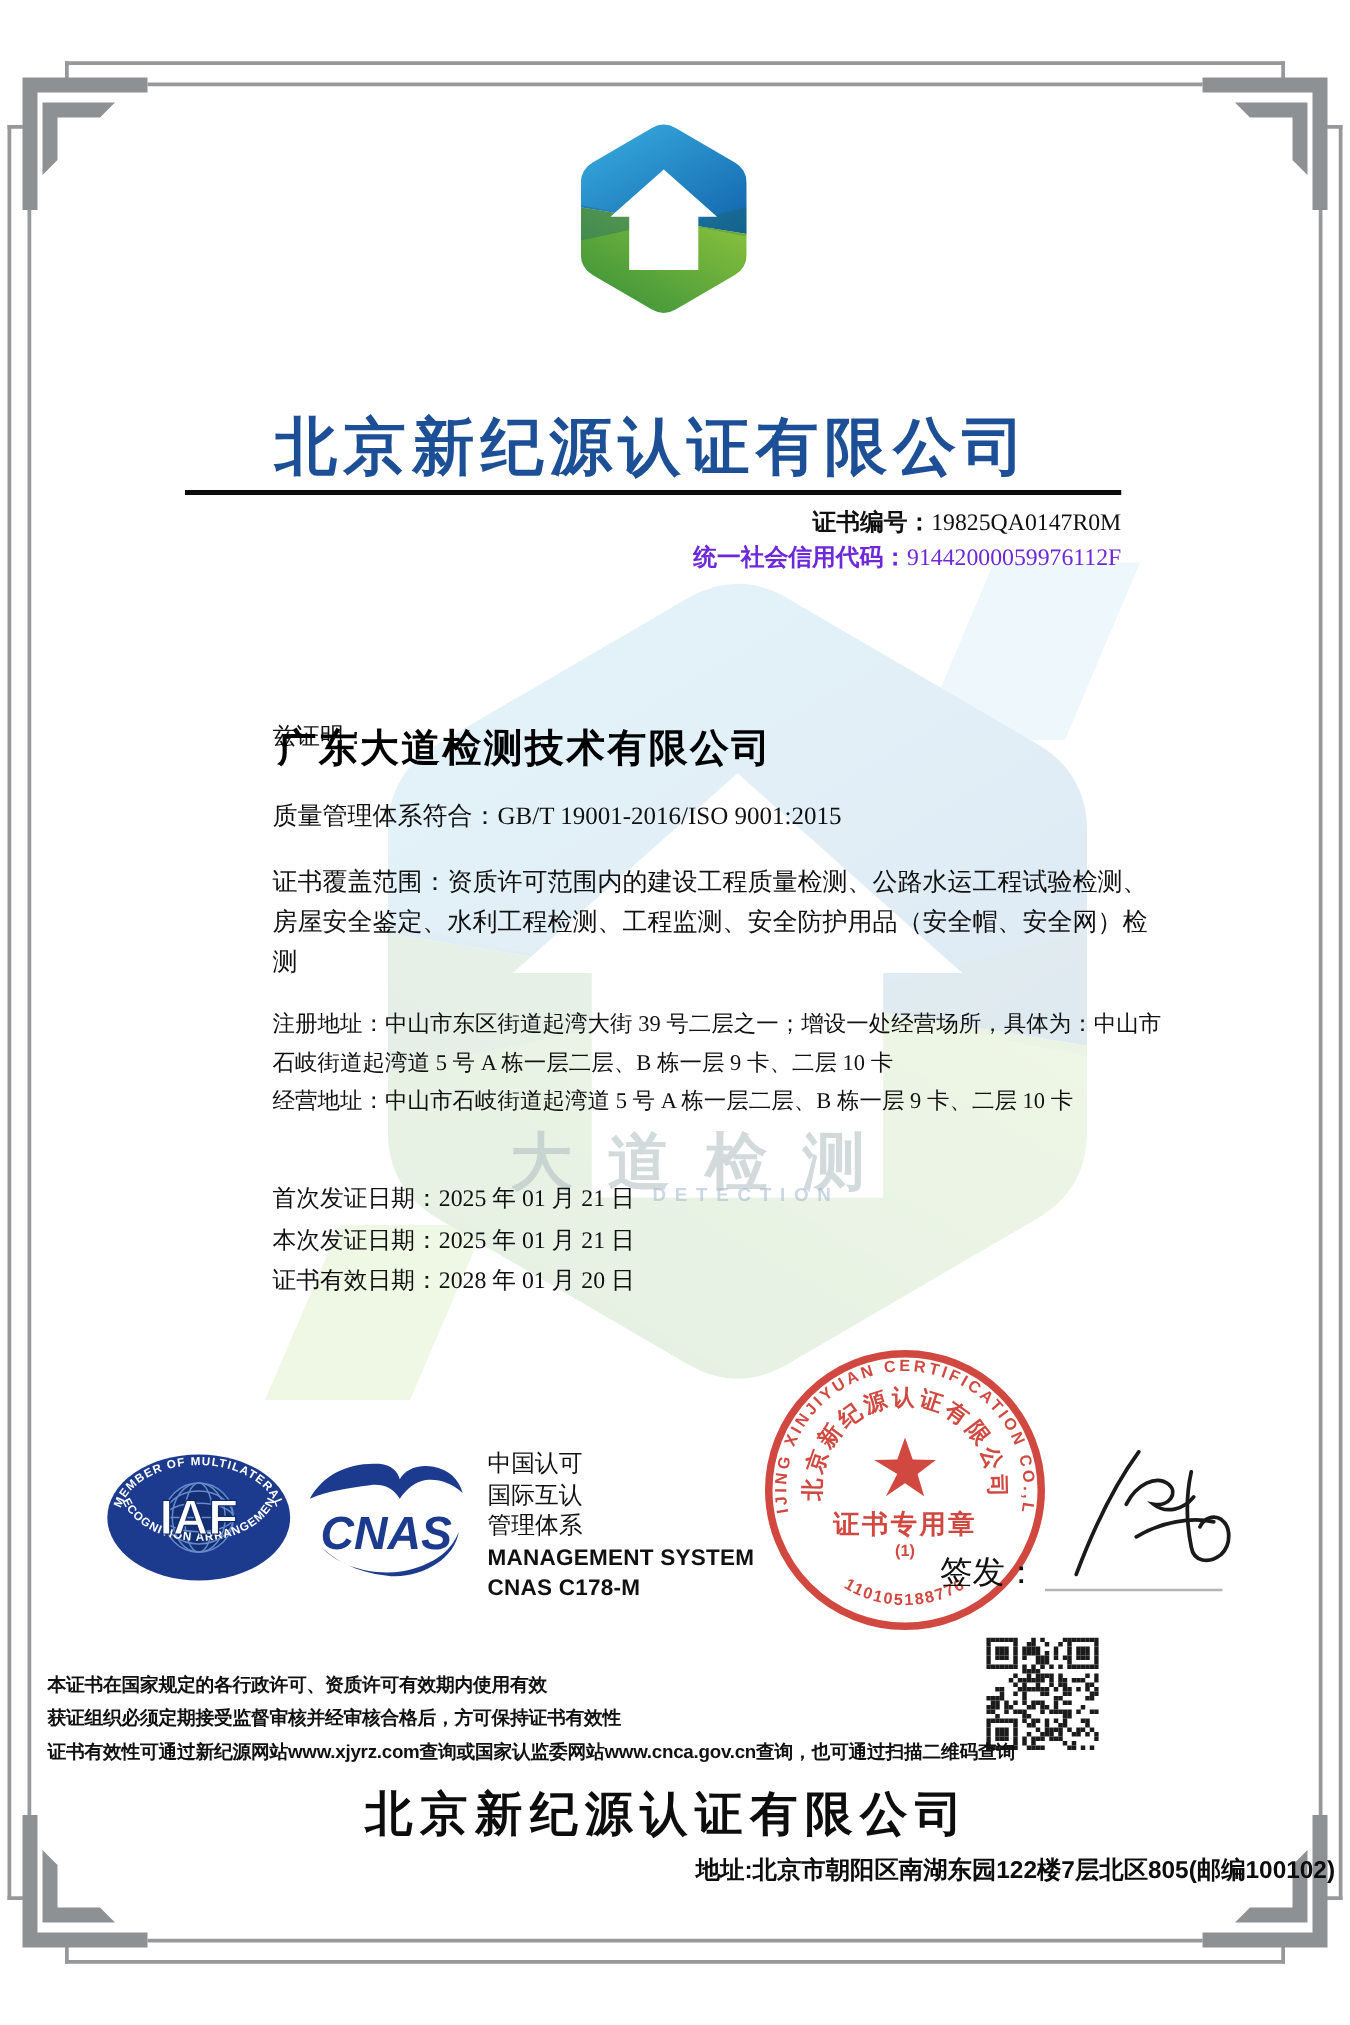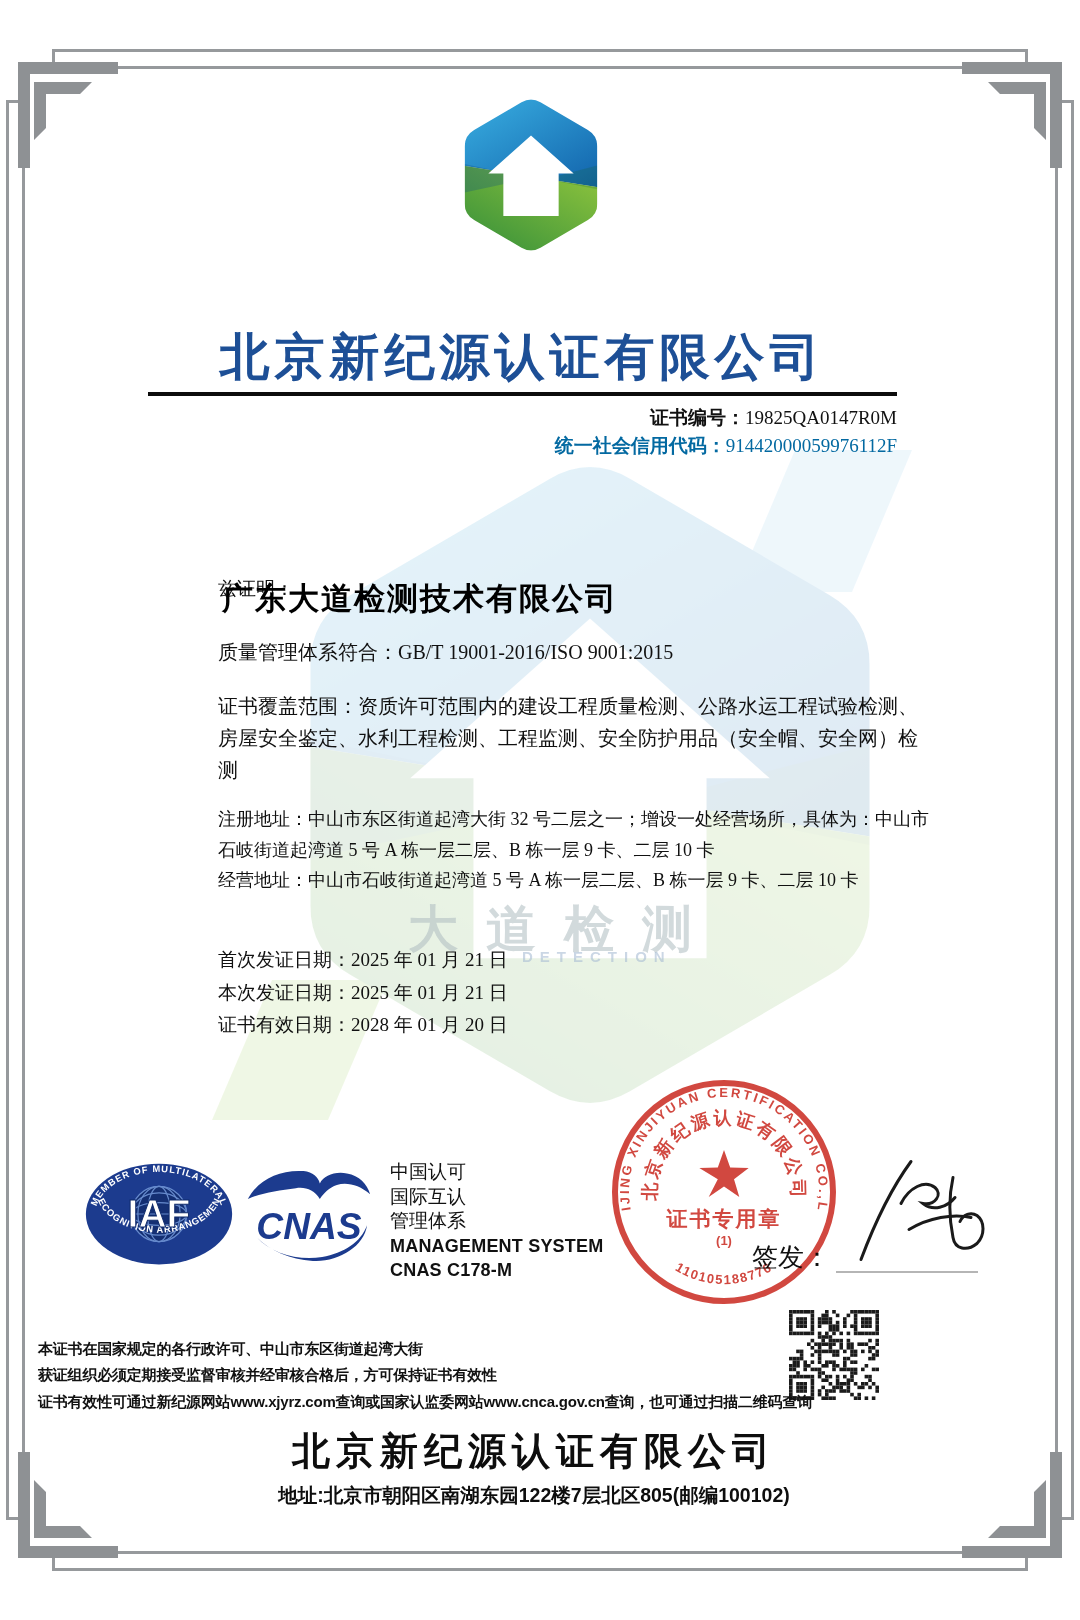--- a/index.html
+++ b/index.html
@@ -12,21 +12,21 @@
   .frame-svg{left:0;top:0;z-index:1;pointer-events:none;}
   .watermark{left:210px;top:440px;width:760px;height:690px;opacity:0.13;z-index:0;}
   .wm-text{left:408px;top:896px;font-size:50px;font-weight:bold;letter-spacing:28px;color:#aebcc0;opacity:0.55;z-index:0;}
   .wm-sub{left:522px;top:948px;font-size:15px;font-weight:bold;letter-spacing:7px;color:#a9bdd4;opacity:0.6;z-index:0;}
 
   .logo-top{left:452px;top:94px;width:158px;height:162px;z-index:2;}
 
   .title{left:0;top:324px;width:1044px;text-align:center;font-size:50px;font-weight:bold;letter-spacing:5px;color:#1d4f96;z-index:2;}
   .rule{left:148px;top:392px;width:749px;height:3.5px;background:#0c0c0c;z-index:2;}
   .meta1{left:0;top:405px;width:897px;text-align:right;font-size:19px;color:#111;z-index:2;}
-  .meta2{left:0;top:433px;width:897px;text-align:right;font-size:19px;color:#0369a1;z-index:2;}
+  .meta2{left:0;top:433px;width:897px;text-align:right;font-size:19px;color:#6d28d9;z-index:2;}
   .meta-label{font-weight:bold;}
   .meta-value{font-family:"Liberation Serif","DejaVu Serif",serif;}
 
   .certify{left:218px;top:549px;font-size:19px;color:#111;z-index:2;margin-top:27px;}
   .company{left:222px;top:578px;font-size:31px;font-weight:bold;color:#000;letter-spacing:2px;z-index:2;font-family:Liberation Serif, serif;}
   .standard{left:218px;top:639px;font-size:20px;color:#111;z-index:2;}
 
   .scope{left:218px;top:690px;width:705px;font-size:20px;line-height:32px;color:#111;white-space:nowrap;z-index:2;}
   .scope b{font-weight:normal;}
   .addr{left:218px;top:804px;width:710px;font-size:18px;line-height:30.5px;color:#111;white-space:nowrap;z-index:2;}
@@ -38,21 +38,21 @@
   .badge-text .en{font-weight:bold;font-size:18px;letter-spacing:0.2px;}
 
   .seal-svg{left:608px;top:1076px;width:232px;height:232px;z-index:4;mix-blend-mode:multiply;opacity:0.93;}
   .issue-label{left:752px;top:1240px;font-size:26px;color:#111;z-index:3;}
   .issue-line{left:836px;top:1271px;width:142px;height:0;border-bottom:2px solid #b5b5b5;z-index:3;}
   .signature{left:845px;top:1150px;width:140px;height:115px;z-index:3;}
   .qr{left:789px;top:1310px;width:90px;height:90px;z-index:2;}
 
   .notes{left:38px;top:1336px;font-size:15px;line-height:26.3px;font-weight:bold;color:#111;letter-spacing:-0.2px;white-space:nowrap;z-index:2;}
   .org-name{left:0;top:1426px;width:1068px;text-align:center;font-size:38px;font-weight:600;letter-spacing:6px;color:#0d0d0d;z-index:2;}
-  .org-addr{left:0;top:1482px;width:1068px;text-align:center;font-size:19.5px;font-weight:bold;color:#0d0d0d;z-index:2;}
+  .org-addr{left:0;top:1482px;width:1068px;text-align:right;font-size:19.5px;font-weight:bold;color:#0d0d0d;z-index:2;}
 </style>
 </head>
 <body>
 
 <div class="page">
 
   <svg width="0" height="0" style="position:absolute">
     <defs>
       <linearGradient id="gBlue" x1="0" y1="0" x2="1" y2="1">
         <stop offset="0" stop-color="#3cb4e5"></stop>
@@ -132,21 +132,21 @@
   <div class="abs company serif">广东大道检测技术有限公司</div>
   <div class="abs standard serif">质量管理体系符合：GB/T 19001-2016/ISO 9001:2015</div>
 
   <div class="abs scope serif">
     <div><span>证书覆盖范围：</span><b>资质许可范围内的建设工程质量检测、公路水运工程试验检测、</b></div>
     <div><b>房屋安全鉴定、水利工程检测、工程监测、安全防护用品（安全帽、安全网）检</b></div>
     <div><b>测</b></div>
   </div>
 
   <div class="abs addr serif">
-    <div>注册地址：中山市东区街道起湾大街 32 号二层之一；增设一处经营场所，具体为：中山市</div>
+    <div>注册地址：中山市东区街道起湾大街 39 号二层之一；增设一处经营场所，具体为：中山市</div>
     <div>石岐街道起湾道 5 号 A 栋一层二层、B 栋一层 9 卡、二层 10 卡</div>
     <div>经营地址：中山市石岐街道起湾道 5 号 A 栋一层二层、B 栋一层 9 卡、二层 10 卡</div>
   </div>
 
   <div class="abs dates serif">
     <div><span>首次发证日期：</span><span>2025 年 01 月 21 日</span></div>
     <div><span>本次发证日期：</span><span>2025 年 01 月 21 日</span></div>
     <div><span>证书有效日期：</span><span>2028 年 01 月 20 日</span></div>
   </div>
 
@@ -510,21 +510,21 @@
         <rect x="38.72" y="84.48" width="3.52" height="3.52"></rect>
         <rect x="42.24" y="84.48" width="3.52" height="3.52"></rect>
         <rect x="63.36" y="84.48" width="3.52" height="3.52"></rect>
         <rect x="66.88" y="84.48" width="3.52" height="3.52"></rect>
         <rect x="73.92" y="84.48" width="3.52" height="3.52"></rect>
         <rect x="80.96" y="84.48" width="3.52" height="3.52"></rect>
       </g>
     </svg>
 
   <div class="abs notes sans">
-    <div>本证书在国家规定的各行政许可、中山市东区街道起湾大街</div>
+    <div>本证书在国家规定的各行政许可、资质许可有效期内使用有效</div>
     <div>获证组织必须定期接受监督审核并经审核合格后，方可保持证书有效性</div>
     <div>证书有效性可通过新纪源网站www.xjyrz.com查询或国家认监委网站www.cnca.gov.cn查询，也可通过扫描二维码查询</div>
   </div>
 
   <div class="abs org-name sans">北京新纪源认证有限公司</div>
   <div class="abs org-addr sans">地址:北京市朝阳区南湖东园122楼7层北区805(邮编100102)</div>
 
 </div>
 
 </body></html>

